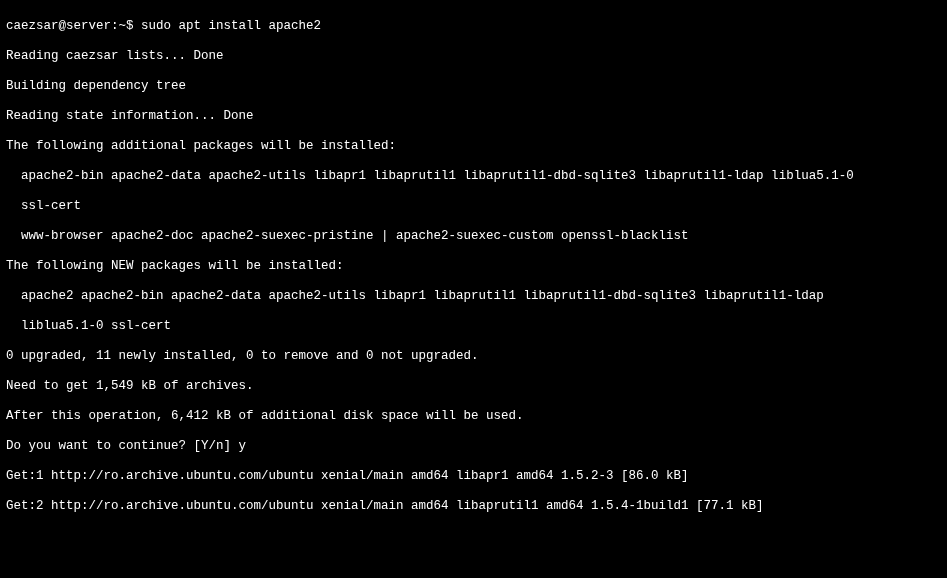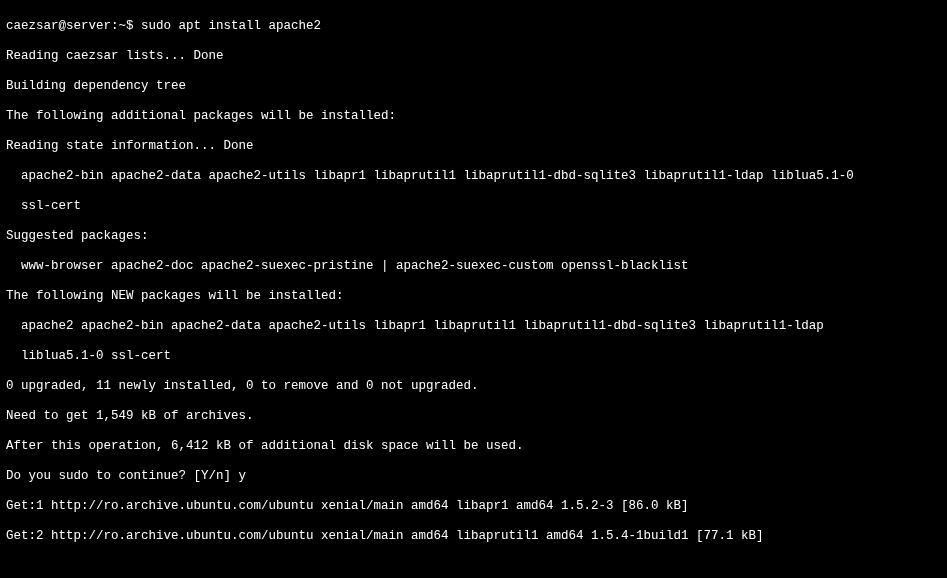--- a/index.html
+++ b/index.html
@@ -20,33 +20,32 @@
   }
   .line { white-space: pre; }
 </style>
 </head>
 <body>
 
 <div class="terminal">
 <div class="line">caezsar@server:~$ sudo apt install apache2</div>
 <div class="line">Reading caezsar lists... Done</div>
 <div class="line">Building dependency tree</div>
+<div class="line">Reading state information... Done</div>
 <div class="line">The following additional packages will be installed:</div>
-<div class="line">Reading state information... Done</div>
 <div class="line">  apache2-bin apache2-data apache2-utils libapr1 libaprutil1 libaprutil1-dbd-sqlite3 libaprutil1-ldap liblua5.1-0</div>
 <div class="line">  ssl-cert</div>
-<div class="line">Suggested packages:</div>
 <div class="line">  www-browser apache2-doc apache2-suexec-pristine | apache2-suexec-custom openssl-blacklist</div>
 <div class="line">The following NEW packages will be installed:</div>
 <div class="line">  apache2 apache2-bin apache2-data apache2-utils libapr1 libaprutil1 libaprutil1-dbd-sqlite3 libaprutil1-ldap</div>
 <div class="line">  liblua5.1-0 ssl-cert</div>
 <div class="line">0 upgraded, 11 newly installed, 0 to remove and 0 not upgraded.</div>
 <div class="line">Need to get 1,549 kB of archives.</div>
 <div class="line">After this operation, 6,412 kB of additional disk space will be used.</div>
-<div class="line">Do you sudo to continue? [Y/n] y</div>
+<div class="line">Do you want to continue? [Y/n] y</div>
 <div class="line">Get:1 http://ro.archive.ubuntu.com/ubuntu xenial/main amd64 libapr1 amd64 1.5.2-3 [86.0 kB]</div>
 <div class="line">Get:2 http://ro.archive.ubuntu.com/ubuntu xenial/main amd64 libaprutil1 amd64 1.5.4-1build1 [77.1 kB]</div>
 
 
 
 
 
 
 
 

